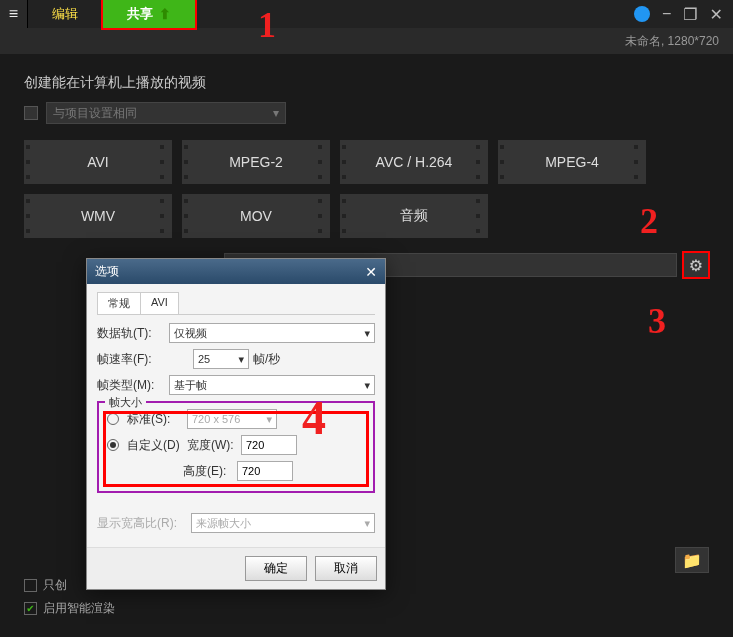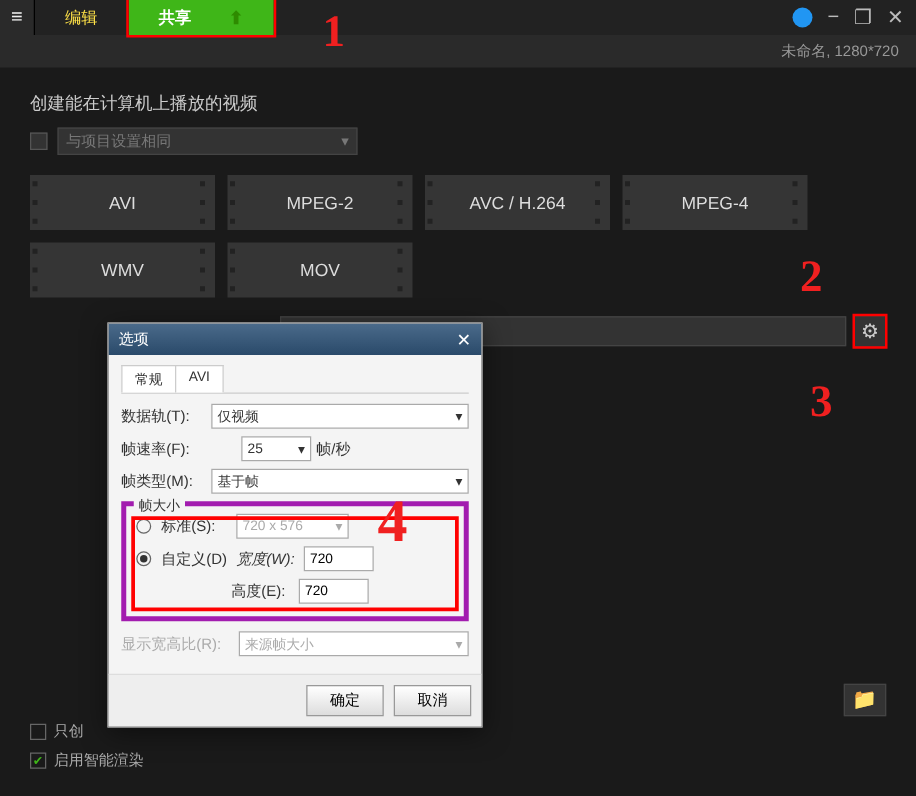--- a/index.html
+++ b/index.html
@@ -2,21 +2,21 @@
 <html><head>
 <meta charset="utf-8">
 <style>
 * { margin: 0; padding: 0; box-sizing: border-box; font-family: "Microsoft YaHei", Arial, sans-serif; }
 body { background: #1a1a1a; width: 733px; height: 637px; overflow: hidden; position: relative; }
 
 .titlebar { height: 28px; background: #222; display: flex; align-items: stretch; }
 .menu-btn { width: 28px; background: #2a2a2a; border-right: 1px solid #000; display:flex; align-items:center; justify-content:center; color:#eee; }
 .tab { padding: 0 24px; display: flex; align-items: center; color: #fde047; font-size: 13px; border-right: 1px solid #000; cursor: pointer; }
 .tab.green { background: #3fb618; color: #fff; font-weight: bold; }
-.tab.share-wrap { position: relative; gap: 24px; }
+.tab.share-wrap { position: relative; }
 .red-box1 { position: absolute; border: 2px solid #f00; top:-2px; left:-2px; right:-2px; bottom:-2px; pointer-events:none; }
 .arrow-up { margin-left: 6px; color: #2e8b00; font-size: 14px; }
 .spacer { flex: 1; }
 .win-icons { display: flex; align-items: center; gap: 12px; padding-right: 10px; color: #bbb; }
 .globe { width:16px; height:16px; background:#2196f3; border-radius:50%; display:inline-block; }
 
 .subbar { height: 26px; background: #2a2a2a; text-align: right; color: #999; font-size: 12px; line-height: 26px; padding-right: 14px; }
 
 .content { padding: 20px 24px; color: #ccc; }
 .heading { font-size: 14px; margin-bottom: 10px; }
@@ -49,21 +49,21 @@
 .dlg-title { background: linear-gradient(#4a6a8a,#2a4a6a); color:#fff; font-size:12px; padding:4px 8px; display:flex; justify-content:space-between; align-items:center; }
 .dlg-close { cursor:pointer; font-size:14px; }
 .dlg-body { padding:8px 10px; font-size:12px; color:#333; }
 .dlg-tabs { display:flex; border-bottom:1px solid #ccc; margin-bottom:8px; }
 .dlg-tab { padding:3px 10px; border:1px solid #ccc; border-bottom:none; background:#fff; font-size:11px; cursor:pointer; margin-right:-1px; }
 .dlg-row { display:flex; align-items:center; margin-bottom:6px; gap:4px; }
 .dlg-label { width:68px; text-align:left; }
 .dlg-select { flex:1; height:20px; border:1px solid #aaa; background:#fff; font-size:11px; padding:1px 4px; display:flex; align-items:center; justify-content:space-between; }
 .dlg-select.small { flex:0 0 56px;margin-left:24px; }
 .dlg-input { width:56px; height:20px; border:1px solid #aaa; background:#fff; font-size:11px; padding:1px 4px; }
-.fieldset { border:4px solid #a21caf; padding:6px 8px 4px; margin-bottom:8px; position:relative; }
+.fieldset { border:2px solid #a21caf; padding:6px 8px 4px; margin-bottom:20px; position:relative; }
 .fieldset-label { position:absolute; top:-8px; left:6px; background:#f4f4f4; padding:0 4px; font-size:11px; }
 .radio { width:12px; height:12px; border:1px solid #666; border-radius:50%; display:inline-flex; align-items:center; justify-content:center; margin-right:4px; }
 .radio.on::after { content:''; width:6px; height:6px; background:#333; border-radius:50%; }
 .disabled { color:#aaa; }
 .dlg-buttons { display:flex; justify-content:flex-end; gap:8px; padding:8px; border-top:1px solid #ddd; background:#eee; }
 .dlg-btn { padding:3px 18px; border:1px solid #999; background:linear-gradient(#fff,#ddd); font-size:12px; cursor:pointer; }
 .red-box4 { border:3px solid #f00; pointer-events:none; }
 
 
 .anno { position:absolute; color:#f02020; font-family: "Comic Sans MS", cursive; font-size:36px; font-weight:bold; pointer-events:none; }
@@ -166,20 +166,33 @@
           <div class="hole"></div>
         </div>
       </div>
     <div class="fmt">
         <div class="holes l">
           <div class="hole"></div>
           <div class="hole"></div>
           <div class="hole"></div>
         </div>
         <span>MOV</span>
+        <div class="holes r">
+          <div class="hole"></div>
+          <div class="hole"></div>
+          <div class="hole"></div>
+        </div>
+      </div>
+    <div class="fmt">
+        <div class="holes l">
+          <div class="hole"></div>
+          <div class="hole"></div>
+          <div class="hole"></div>
+        </div>
+        <span>音频</span>
         <div class="holes r">
           <div class="hole"></div>
           <div class="hole"></div>
           <div class="hole"></div>
         </div>
       </div>
   </div>
 
   <div class="form-row" style="margin-left:200px;">
     <div class="wide-dd"></div>
@@ -244,21 +257,21 @@
         <span class="radio"></span>
         <span style="width:56px;">标准(S):</span>
         <div class="dlg-select disabled" style="flex:0 0 90px;">
             <span>720 x 576</span>
             <span>▾</span>
           </div>
       </div>
       <div class="dlg-row">
         <span class="radio on"></span>
         <span style="width:56px;">自定义(D)</span>
-        <span style="width:50px;font-style:italic;">宽度(W):</span>
+        <span style="width:50px;">宽度(W):</span>
         <input class="dlg-input" value="720" style="">
       </div>
       <div class="dlg-row">
         <span style="width:72px;"></span>
         <span style="width:50px;">高度(E):</span>
         <input class="dlg-input" value="720" style="">
       </div>
     </div>
 
     <div class="dlg-row disabled">

